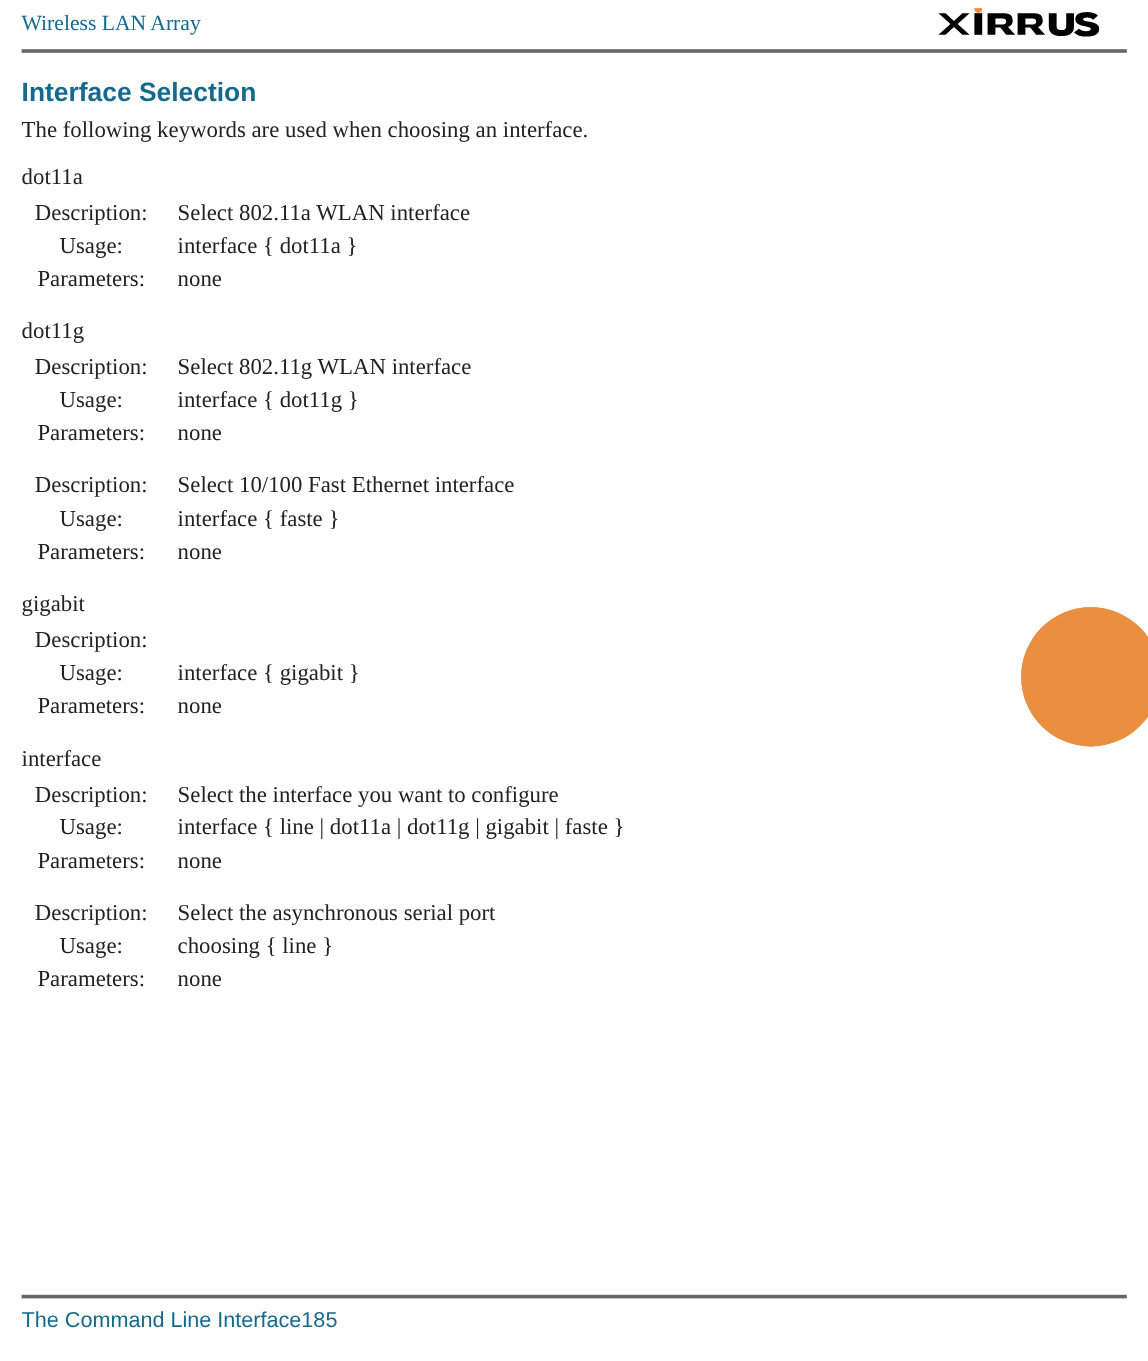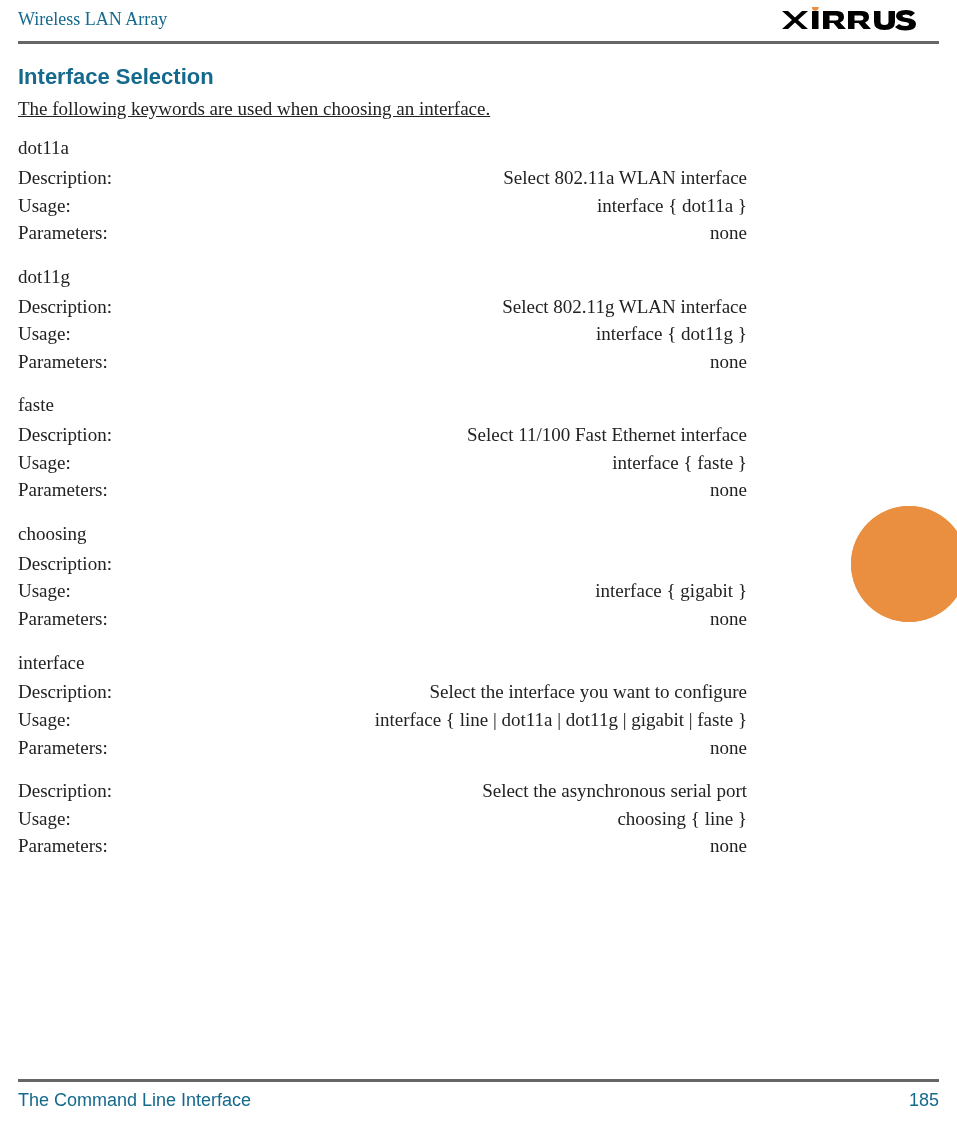--- a/index.html
+++ b/index.html
@@ -48,37 +48,36 @@
     }
     .section-heading {
       color: #14698c;
       font-family: Arial, Helvetica, sans-serif;
       font-weight: bold;
       font-size: 22px;
       margin-bottom: 4px;
     }
     .section-intro {
       margin-bottom: 14px;
-      text-decoration: underline;
     }
     .keyword-block { margin-bottom: 18px; }
     .keyword-name {
       font-weight: normal;
       margin-bottom: 4px;
     }
     .def-row {
       display: flex;
       margin-bottom: 2px;
     }
     .def-label {
       width: 130px;
-      text-align: left;
+      text-align: center;
       padding-right: 14px;
     }
-    .def-value { flex: 1; text-align: right; }
+    .def-value { flex: 1; }
     .orange-circle {
       position: absolute;
       top: 506px;
       right: 0;
       width: 116px;
       height: 116px;
       background: #e98f3f;
       border-radius: 50% 0 0 50%;
     }
     .orange-circle::after{
@@ -96,21 +95,21 @@
       right: -10px;
     }
     .page-footer {
       position: absolute;
       bottom: 22px;
       left: 18px;
       right: 18px;
       border-top: 3px solid #666;
       padding-top: 6px;
       display: flex;
-      justify-content: space-between;
+      justify-content: flex-start;
       color: #14698c;
       font-family: Arial, Helvetica, sans-serif;
       font-size: 18px;
     }
   </style>
 </head>
 <body>
 
 <div class="page-header">
   <div class="header-title">Wireless LAN Array</div>
@@ -166,36 +165,35 @@
         <div class="def-row">
           <div class="def-label">Usage:</div>
           <div class="def-value">interface { dot11g }</div>
         </div>
         <div class="def-row">
           <div class="def-label">Parameters:</div>
           <div class="def-value">none</div>
         </div>
       </div>
       <div class="keyword-block">
-        <div class="keyword-name">faste</div>
-        <div class="def-row">
-          <div class="def-label">Description:</div>
-          <div class="def-value">Select 11/100 Fast Ethernet interface</div>
+        <div class="def-row">
+          <div class="def-label">Description:</div>
+          <div class="def-value">Select 10/100 Fast Ethernet interface</div>
         </div>
         <div class="def-row">
           <div class="def-label">Usage:</div>
           <div class="def-value">interface { faste }</div>
         </div>
         <div class="def-row">
           <div class="def-label">Parameters:</div>
           <div class="def-value">none</div>
         </div>
       </div>
       <div class="keyword-block">
-        <div class="keyword-name">choosing</div>
+        <div class="keyword-name">gigabit</div>
         <div class="def-row">
           <div class="def-label">Description:</div>
         </div>
         <div class="def-row">
           <div class="def-label">Usage:</div>
           <div class="def-value">interface { gigabit }</div>
         </div>
         <div class="def-row">
           <div class="def-label">Parameters:</div>
           <div class="def-value">none</div>

